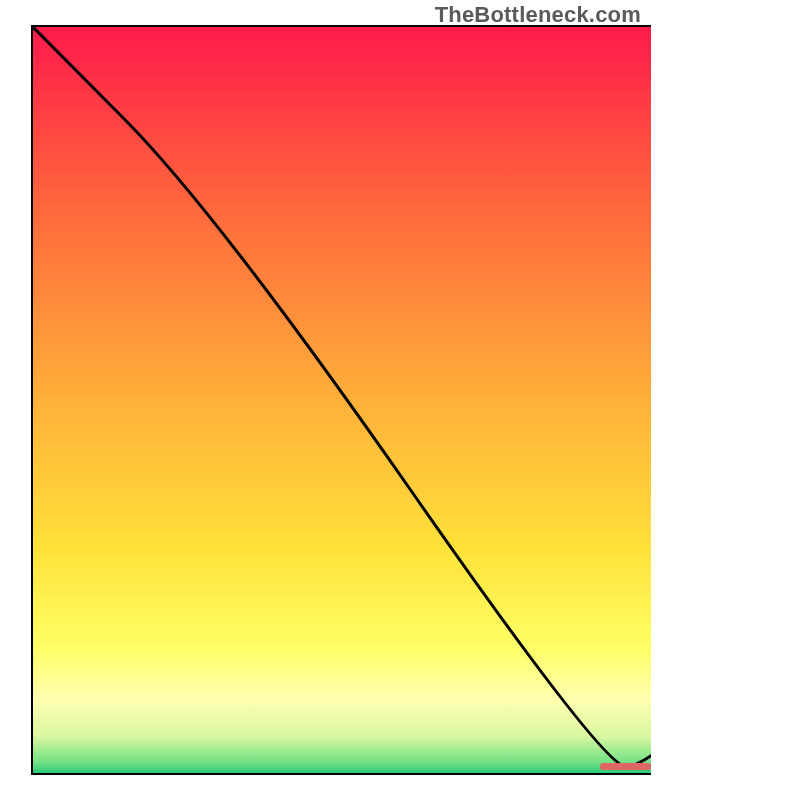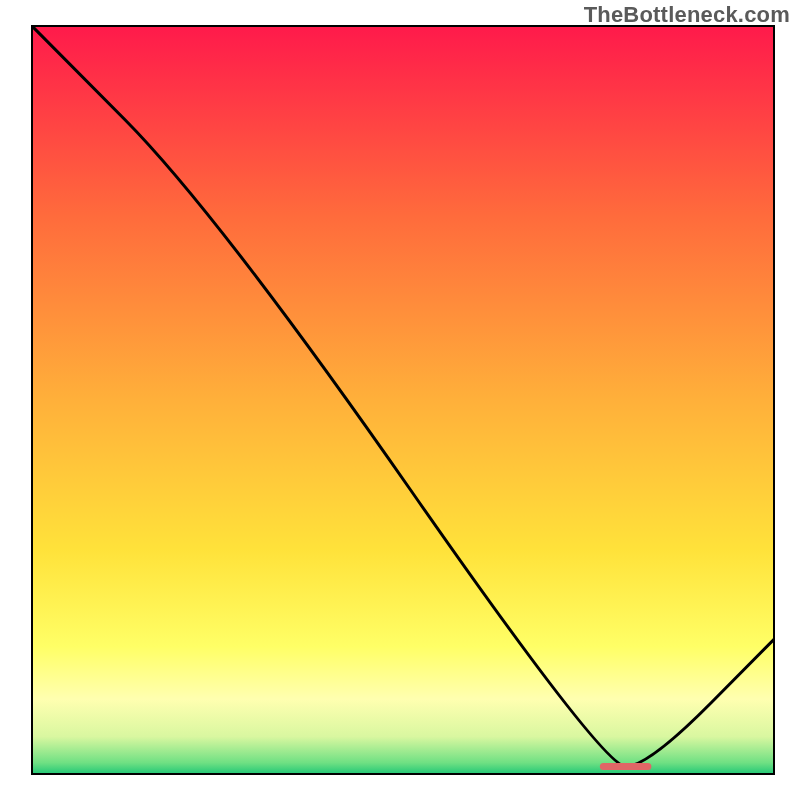--- a/index.html
+++ b/index.html
@@ -5,21 +5,21 @@
   html, body {
     margin: 0;
     padding: 0;
     width: 800px;
     height: 800px;
     background: #ffffff;
     font-family: Arial, Helvetica, sans-serif;
   }
   .stage {
     position: relative;
-    width: 800px;
+    width: 651px;
     height: 800px;
     overflow: hidden;
   }
   .watermark {
     position: absolute;
     top: 2px;
     right: 10px;
     font-size: 22px;
     font-weight: 600;
     color: #5a5a5a;

